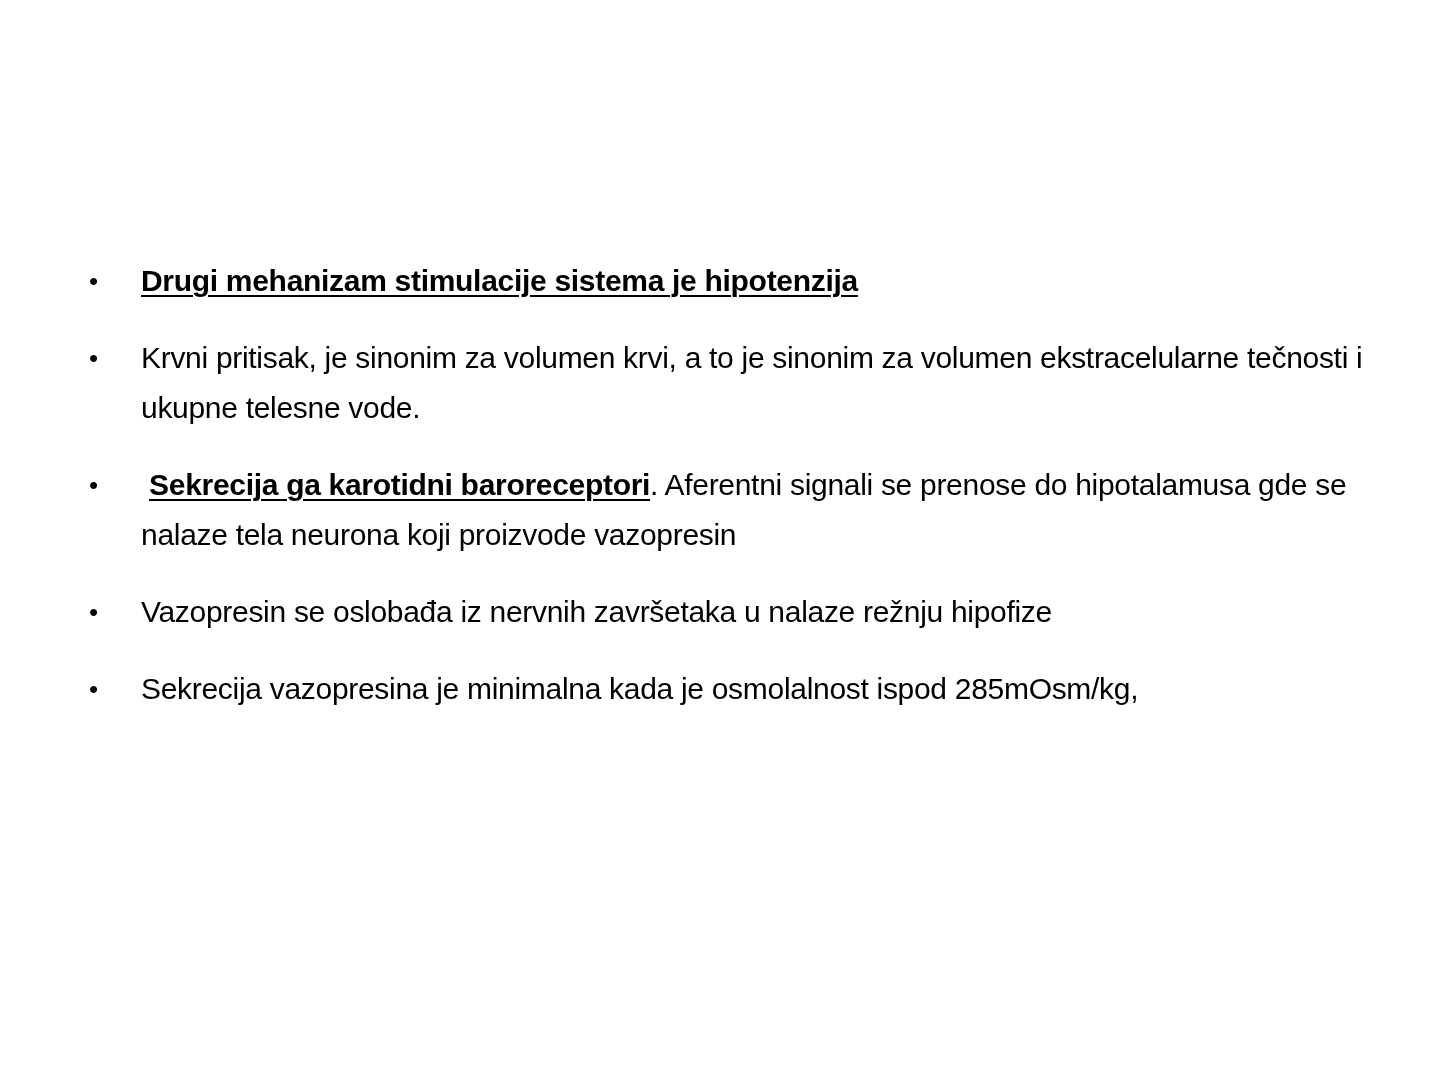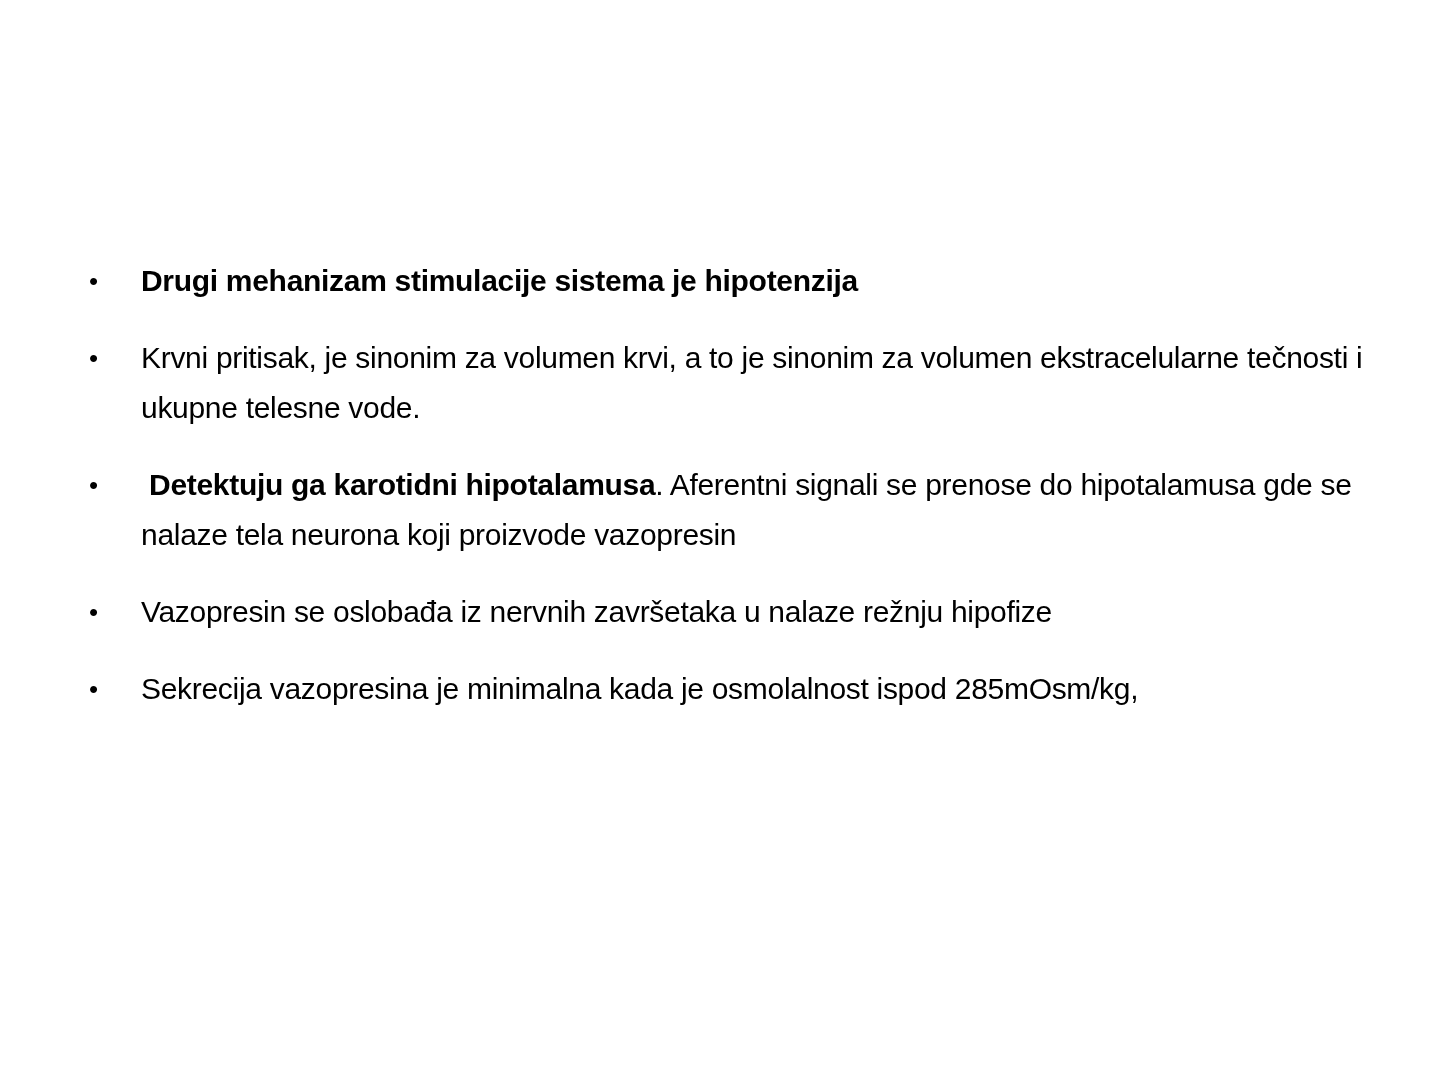--- a/index.html
+++ b/index.html
@@ -42,20 +42,21 @@
       font-size: 26px;
       line-height: 50px;
       padding-left: 1px;
     }
     .bullet-text {
       flex: 1 1 auto;
       width: 1130px;
     }
     .emph {
       font-weight: bold;
+      text-decoration: underline;
       text-decoration-thickness: 2px;
       text-underline-offset: 4px;
     }
     .item-0 { margin-bottom: 27px; }
     .item-1 { margin-bottom: 27px; }
     .item-2 { margin-bottom: 27px; }
     .item-3 { margin-bottom: 27px; }
   </style>
 </head>
 <body>
@@ -68,21 +69,21 @@
       <span class="bullet-text"><span class="emph">Drugi mehanizam stimulacije sistema je hipotenzija</span></span>
     </li>
 
     <li class="bullet-item item-1">
       <span class="bullet-dot">•</span>
       <span class="bullet-text">Krvni pritisak, je sinonim  za volumen krvi,  a to je sinonim za volumen ekstracelularne tečnosti i ukupne telesne vode.</span>
     </li>
 
     <li class="bullet-item item-2">
       <span class="bullet-dot">•</span>
-      <span class="bullet-text"><span style="white-space:pre"> </span><span class="emph">Detektuju ga karotidni hipotalamusa</span><span>. Aferentni signali se prenose do hipotalamusa gde se nalaze tela neurona koji proizvode vazopresin</span></span>
+      <span class="bullet-text"><span style="white-space:pre"> </span><span class="emph">Sekrecija ga karotidni baroreceptori</span><span>. Aferentni signali se prenose do hipotalamusa gde se nalaze tela neurona koji proizvode vazopresin</span></span>
     </li>
 
     <li class="bullet-item item-3">
       <span class="bullet-dot">•</span>
       <span class="bullet-text">Vazopresin se oslobađa iz nervnih završetaka u nalaze režnju hipofize</span>
     </li>
 
     <li class="bullet-item item-4">
       <span class="bullet-dot">•</span>
       <span class="bullet-text">Sekrecija vazopresina je minimalna kada je osmolalnost ispod 285mOsm/kg,</span>

